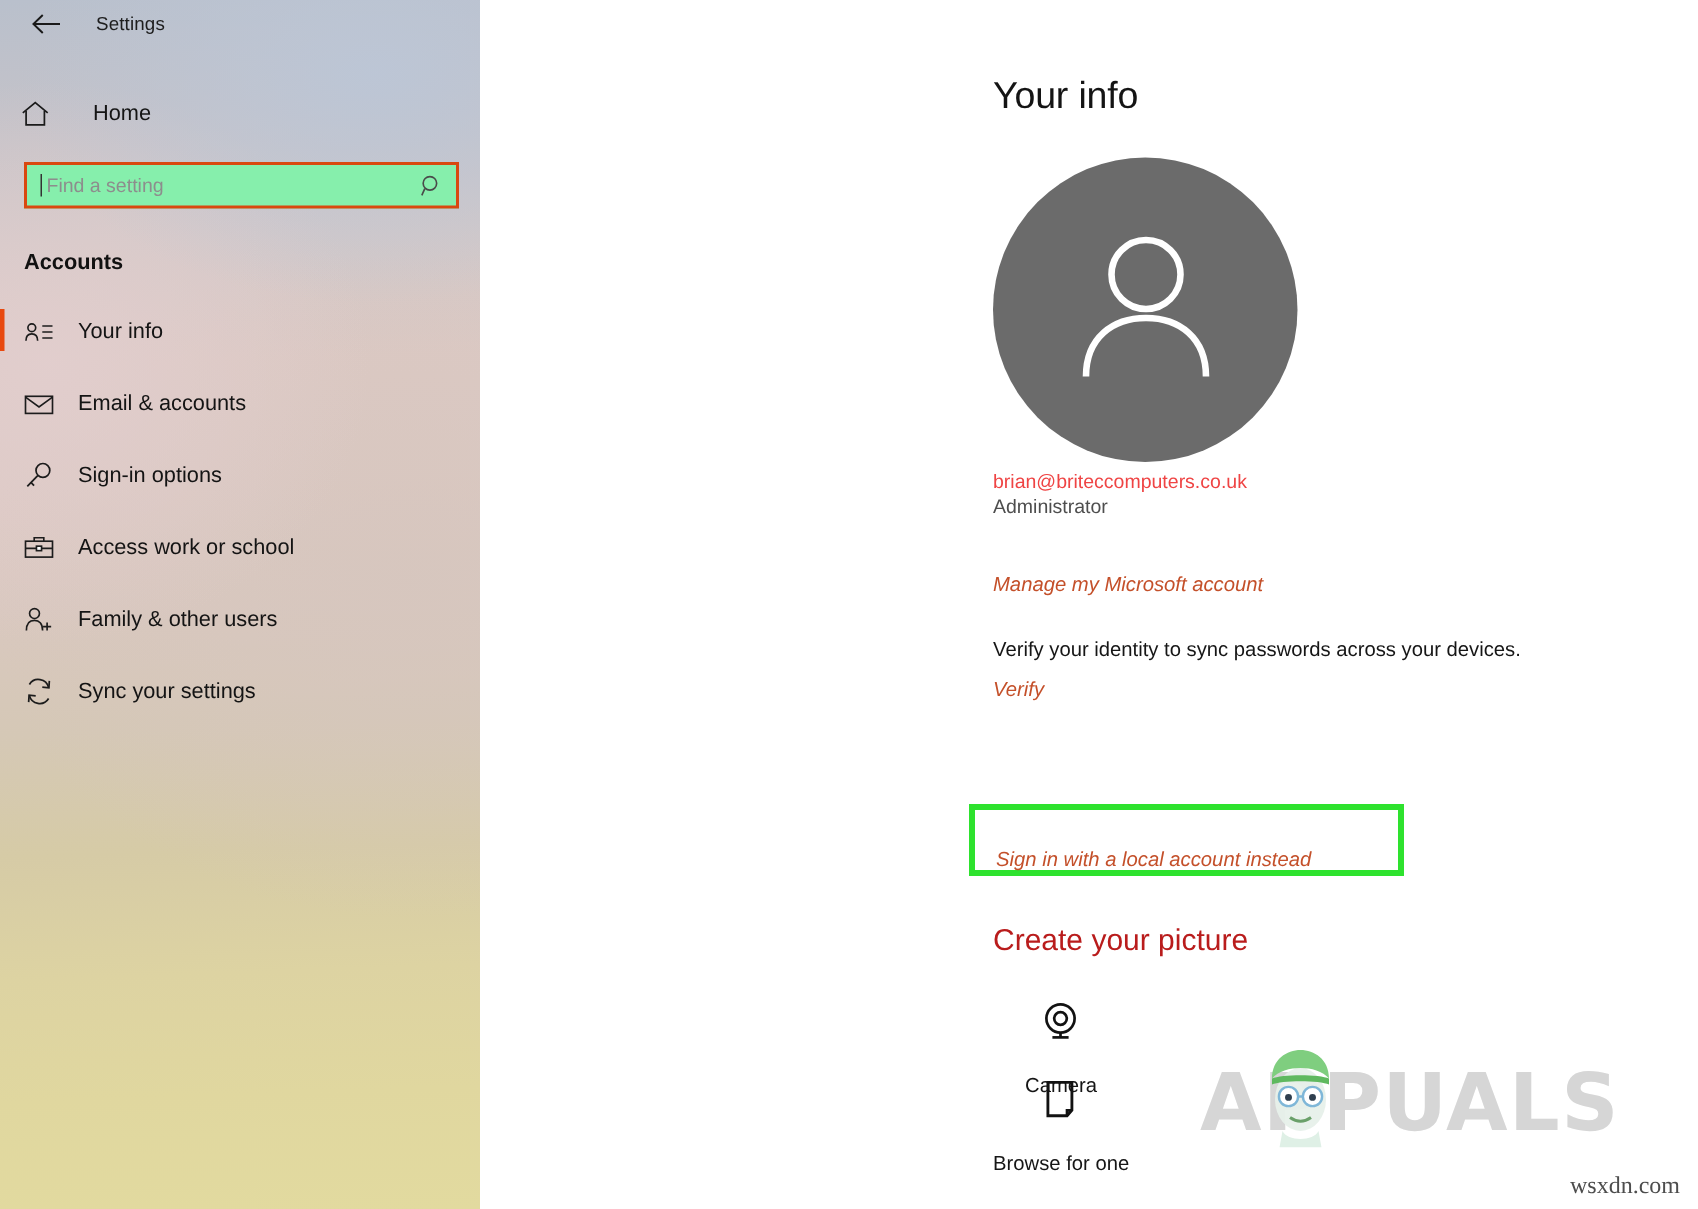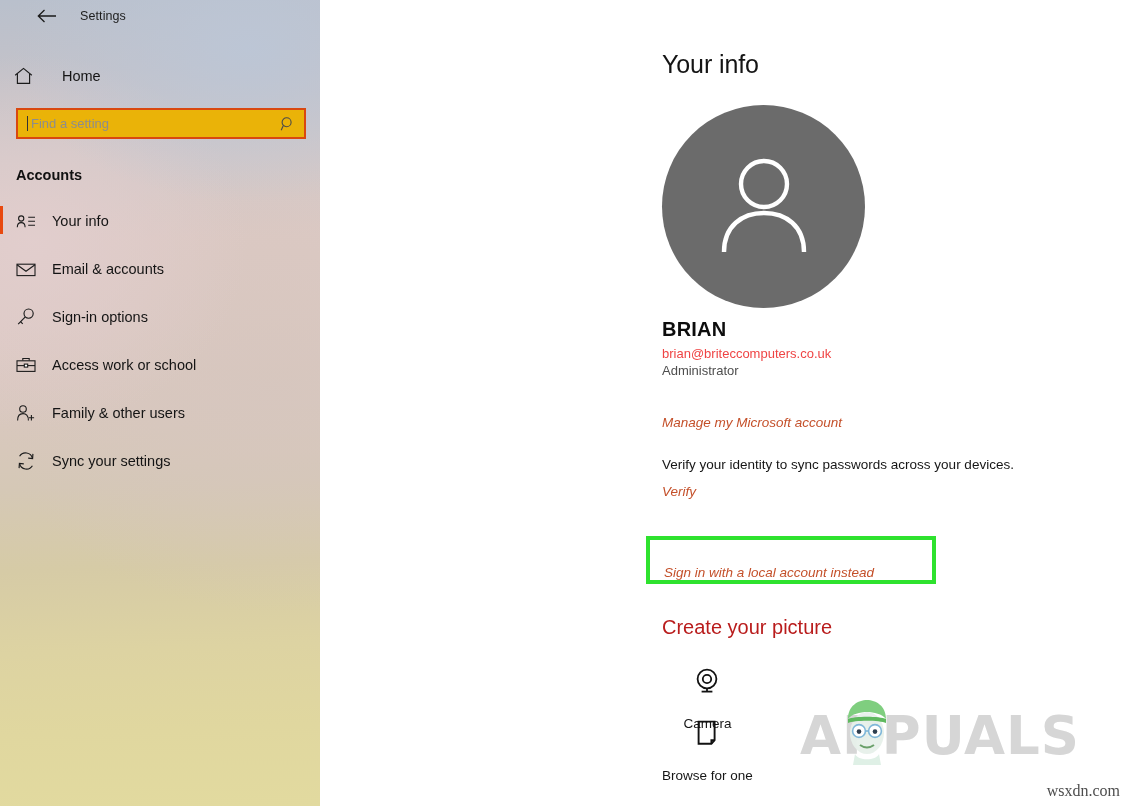--- a/index.html
+++ b/index.html
@@ -48,21 +48,21 @@
         #e0d79f 90%,
         #e2da9f 100%);
     filter: blur(0.5px);
   }
   .sidebar-content { position: relative; z-index: 2; }
 
   .titlebar {
     height: 32px;
     display: flex;
     align-items: center;
-    padding-left: 32px;
+    padding-left: 16px;
     gap: 18px;
   }
   .back-btn {
     width: 30px; height: 26px;
     display: flex; align-items: center; justify-content: center;
     color: #1a1a1a;
   }
   .back-btn svg { display: block; }
   .title-text {
     font-size: 12.5px;
@@ -77,21 +77,21 @@
     align-items: center;
     padding-left: 12px;
     gap: 28px;
   }
   .home-icon { width: 22px; height: 22px; display:flex; align-items:center; justify-content:center; color:#1a1a1a; }
   .home-label { font-size: 14.5px; color: #151515; }
 
   .search-wrap {
     margin: 12px 14px 0 16px;
     height: 31px;
-    background: #eab308;
+    background: #86efac;
     border: 2px solid #d9480f;
     display: flex;
     align-items: center;
     padding: 0 8px 0 9px;
     position: relative;
   }
   .search-caret {
     width: 1px; height: 15px; background: #333; margin-right: 1px;
   }
   .search-input {
@@ -395,21 +395,20 @@
 
     <div class="avatar">
       <span>
         <svg width="100" height="98" viewBox="0 0 100 98" fill="none" stroke="#ffffff" stroke-width="4.4">
           <circle cx="50" cy="28" r="23"></circle>
           <path d="M10 96 C10 70 28 57 50 57 C72 57 90 70 90 96"></path>
         </svg>
       </span>
     </div>
 
-    <div class="user-name">BRIAN</div>
     <div class="user-email">brian@briteccomputers.co.uk</div>
     <div class="user-role">Administrator</div>
 
     <div class="block">
       <a class="link">Manage my Microsoft account</a>
     </div>
 
     <div class="block block-verify">
       <div class="block-desc">Verify your identity to sync passwords across your devices.</div>
       <a class="link">Verify</a>

